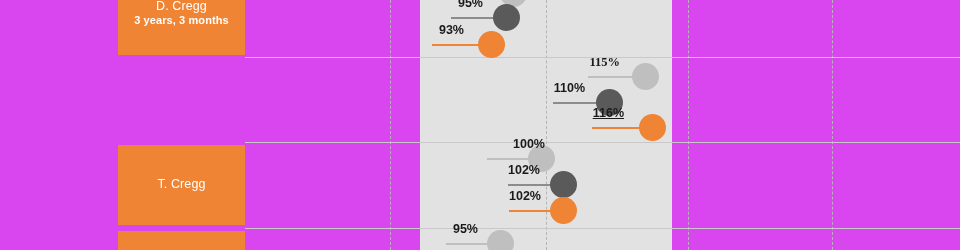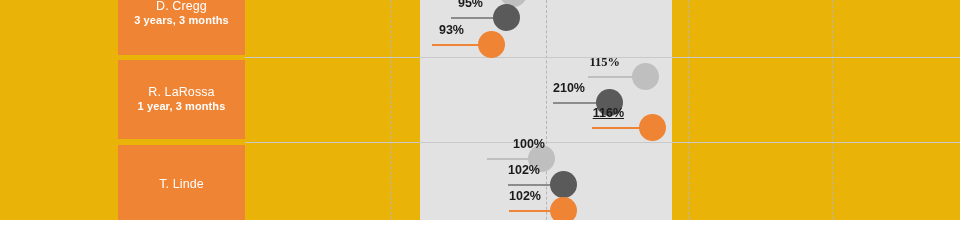--- a/index.html
+++ b/index.html
@@ -1,20 +1,20 @@
 <!DOCTYPE html>
 <html><head>
 <meta charset="utf-8">
 <style>
   html,body{margin:0;padding:0;}
   body{
     width:960px;height:250px;overflow:hidden;background:#ffffff;
     font-family:"Liberation Sans",sans-serif;
   }
-  #chart-root{position:relative;width:960px;height:220px;overflow:hidden;background:#eab308;}
+  #chart-root{position:relative;width:960px;height:250px;overflow:hidden;background:#d946ef;}
 
   
   .plot-area{position:absolute;left:245px;top:0;width:585px;height:250px;}
   .shade-band{position:absolute;top:0;height:250px;background:#E2E2E2;}
   .grid-dashed{
     position:absolute;top:0;width:0;height:250px;
     border-left:1px dashed #B5B5B5;
   }
 
   
@@ -75,45 +75,41 @@
     <div class="dot" style="left:493px;top:-13px;background:#5A5A5A;"></div>
     <div class="dot-label" style="left:411px;top:-21px;width:72px;">95%</div>
   </div>
 
   <div class="dot-group" style="top:44px;">
     <div class="dot-line" style="left:432px;width:51px;border-top-color:#EE8434;"></div>
     <div class="dot" style="left:478px;top:-13px;background:#EE8434;"></div>
     <div class="dot-label" style="left:392px;top:-21px;width:72px;">93%</div>
   </div>
 
-  <div class="label-panel" style="top:60px;height:79px;">
-    <div class="label-name">R. LaRossa</div>
-    <div class="label-tenure">1 year, 3 months</div>
-  </div>
 
   <div class="dot-group" style="top:76px;">
     <div class="dot-line" style="left:588px;width:47px;border-top-color:#BFBFBF;"></div>
     <div class="dot" style="left:632px;top:-13px;background:#BFBFBF;"></div>
     <div class="dot-label" style="left:548px;top:-21px;width:72px;font-family:Liberation Serif, serif;">115%</div>
   </div>
 
   <div class="dot-group" style="top:102px;">
     <div class="dot-line" style="left:553px;width:48px;border-top-color:#8C8C8C;"></div>
     <div class="dot" style="left:596px;top:-13px;background:#5A5A5A;"></div>
-    <div class="dot-label" style="left:513px;top:-21px;width:72px;">210%</div>
+    <div class="dot-label" style="left:513px;top:-21px;width:72px;">110%</div>
   </div>
 
   <div class="dot-group" style="top:127px;">
     <div class="dot-line" style="left:592px;width:52px;border-top-color:#EE8434;"></div>
     <div class="dot" style="left:639px;top:-13px;background:#EE8434;"></div>
     <div class="dot-label" style="left:552px;top:-21px;width:72px;text-decoration:underline;">116%</div>
   </div>
 
   <div class="label-panel" style="top:145px;height:80px;">
-    <div class="label-name">T. Linde</div>
+    <div class="label-name">T. Cregg</div>
   </div>
 
   <div class="dot-group" style="top:158px;">
     <div class="dot-line" style="left:487px;width:45px;border-top-color:#BFBFBF;"></div>
     <div class="dot" style="left:528px;top:-13px;background:#BFBFBF;"></div>
     <div class="dot-label" style="left:473px;top:-21px;width:72px;">100%</div>
   </div>
 
   <div class="dot-group" style="top:184px;">
     <div class="dot-line" style="left:508px;width:47px;border-top-color:#8C8C8C;"></div>

